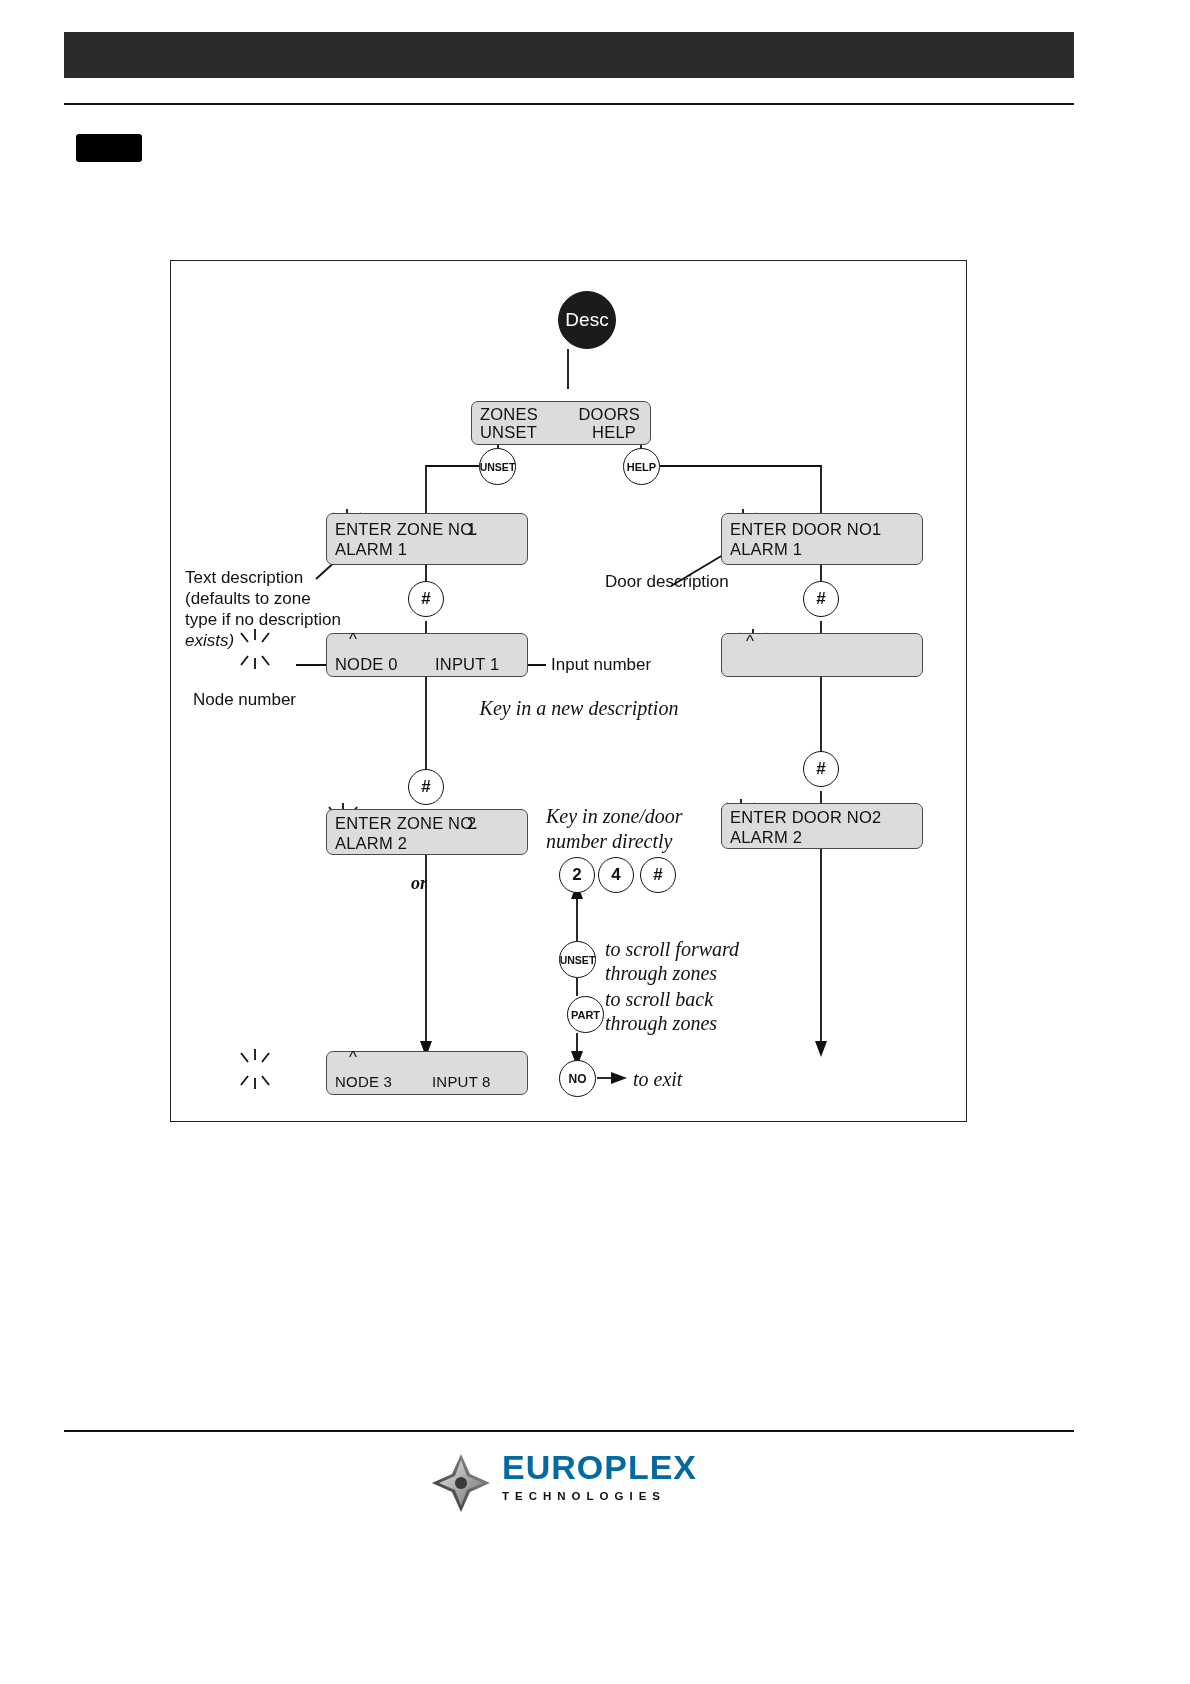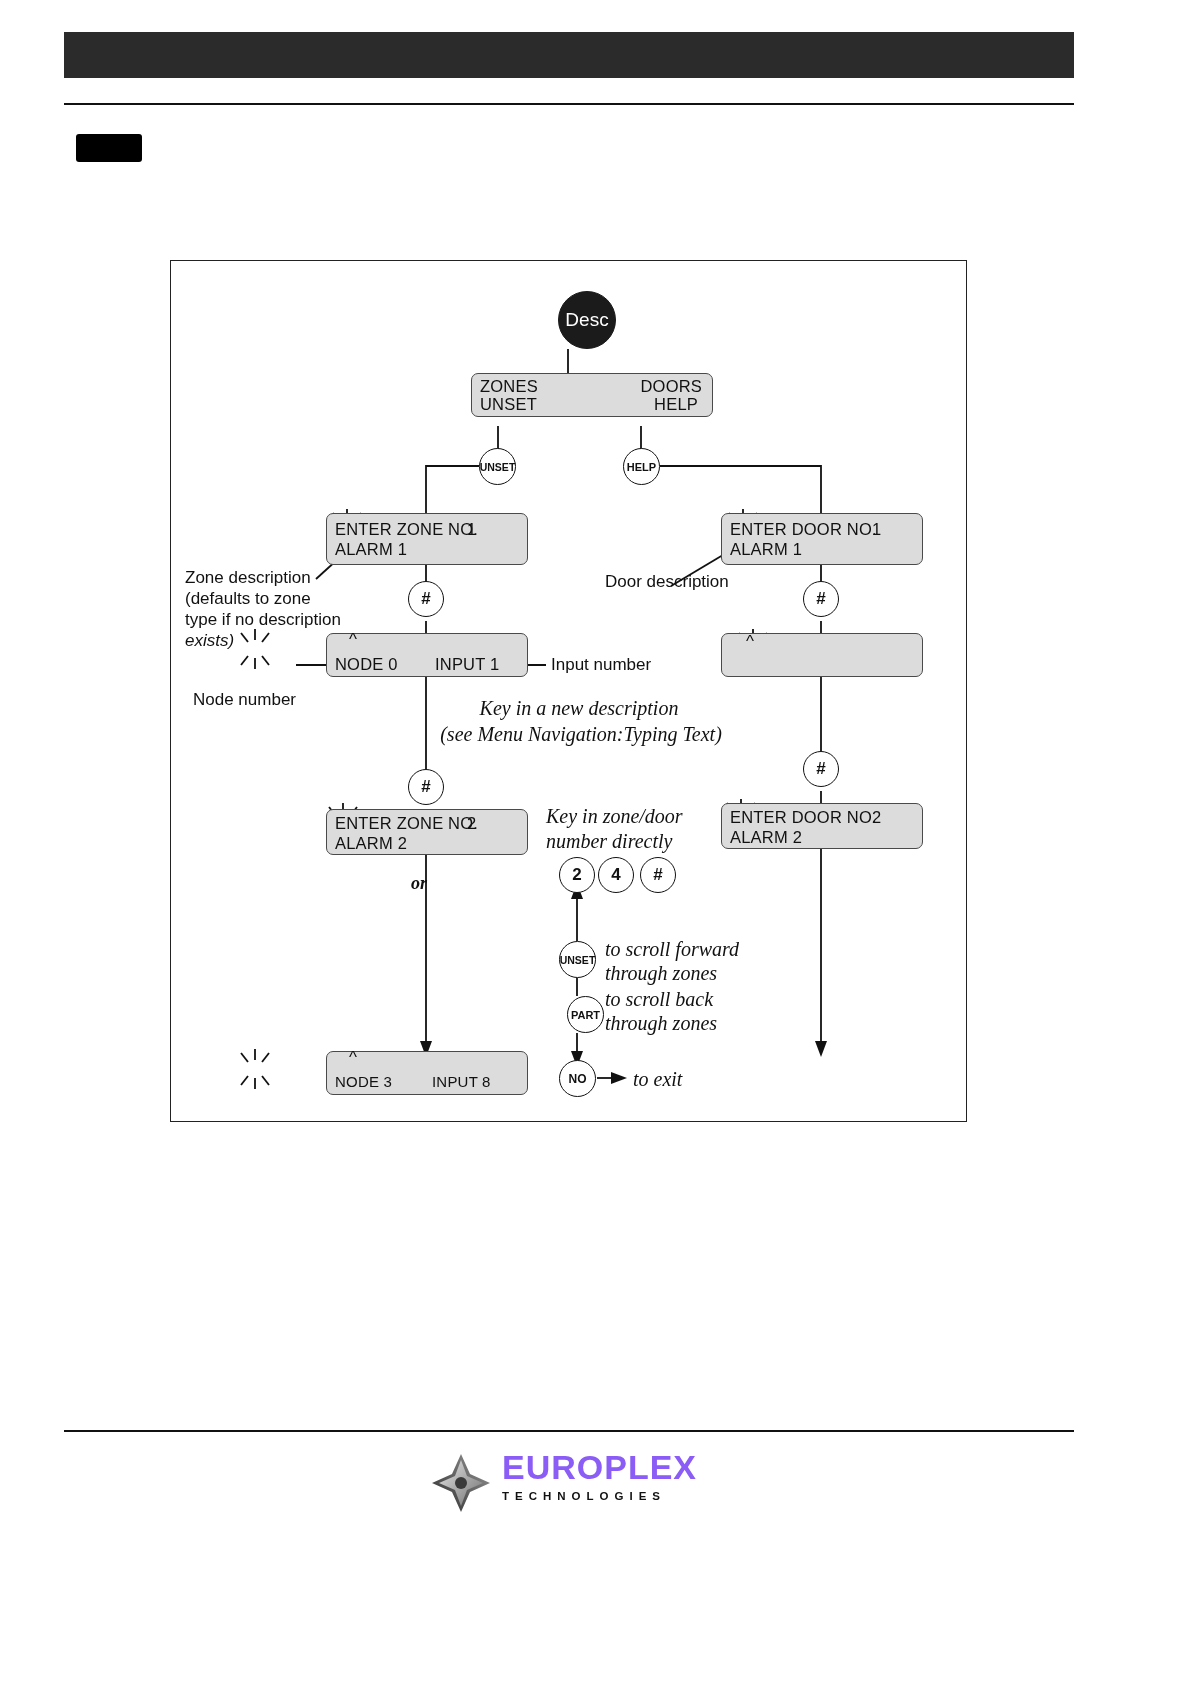--- a/index.html
+++ b/index.html
@@ -13,21 +13,21 @@
   
   #header-bar{left:64px;top:32px;width:1010px;height:46px;background:#2b2b2b;}
   #header-rule{left:64px;top:103px;width:1010px;height:2px;background:#111;}
   #section-tag{left:76px;top:134px;width:66px;height:28px;background:#000;border-radius:3px;}
   #footer-rule{left:64px;top:1430px;width:1010px;height:2px;background:#111;}
 
   
   #footer-logo{left:430px;top:1448px;width:330px;height:70px;}
   .logo-mark{position:absolute;left:0;top:4px;width:62px;height:62px;}
   .logo-text{position:absolute;left:72px;top:2px;}
-  .logo-name{font-family:"Liberation Sans", sans-serif;font-weight:bold;font-size:34px;letter-spacing:1px;color:#8b5cf6;line-height:34px;}
+  .logo-name{font-family:"Liberation Sans", sans-serif;font-weight:bold;font-size:34px;letter-spacing:1px;color:#0369a1;line-height:34px;}
   .logo-sub{font-family:"Liberation Sans", sans-serif;font-weight:bold;font-size:11.5px;letter-spacing:6px;color:#111;margin-top:6px;}
 
   
   #diagram{left:170px;top:260px;width:795px;height:860px;border:1.6px solid #222;background:#fff;}
 
   
   #wires{position:absolute;left:0;top:0;width:795px;height:860px;}
 
   
   .lcd{
@@ -183,21 +183,21 @@
           <line x1="14" y1="-16" x2="7" y2="-7"></line>
         <line x1="-14" y1="16" x2="-7" y2="7"></line>
           <line x1="0" y1="20" x2="0" y2="9"></line>
           <line x1="14" y1="16" x2="7" y2="7"></line>
       </g>
     </g>
   </svg>
 
   <div class="keycap dark" style="left:361px;top:30px;width:58px;height:58px;font-size:19px;margin-left:26px;">Desc</div>
 
-  <div class="lcd" style="left:300px;top:112px;width:242px;height:44px;">
+  <div class="lcd" style="left:300px;top:140px;width:180px;height:44px;">
     <span class="ln" style="left:8px;top:3px;">ZONES</span>
     <span class="ln" style="right:10px;top:3px;">DOORS</span>
     <span class="ln" style="left:8px;top:21px;">UNSET</span>
     <span class="ln" style="right:14px;top:21px;">HELP</span>
   </div>
 
   <div class="keycap" style="left:308px;top:187px;width:37px;height:37px;font-size:10.5px;">UNSET</div>
   <div class="keycap" style="left:452px;top:187px;width:37px;height:37px;font-size:11px;">HELP</div>
 
   <div class="lcd" style="left:155px;top:252px;width:202px;height:52px;">
@@ -244,41 +244,40 @@
 
   <div class="keycap" style="left:632px;top:490px;width:36px;height:36px;font-size:17px;">#</div>
 
   <div class="lcd" style="left:550px;top:542px;width:202px;height:46px;">
     <span class="ln" style="left:8px;top:4px;">ENTER DOOR  NO.</span>
     <span class="ln" style="left:150px;top:4px;">2</span>
     <span class="ln" style="left:8px;top:24px;">ALARM 2</span>
   </div>
 
   <div class="ital" style="left:178px;top:435px;text-align:center;width:460px;">Key in a new description</div>
-  <div class="ital" style="left:150px;top:461px;text-align:center;width:520px;">(see Menu Navigation:Typing Text)</div>
 
   <div class="ital" style="left:375px;top:543px;">Key in zone/door</div>
   <div class="ital" style="left:375px;top:568px;">number directly</div>
 
   <div class="keycap" style="left:388px;top:596px;width:36px;height:36px;font-size:17px;">2</div>
   <div class="keycap" style="left:427px;top:596px;width:36px;height:36px;font-size:17px;">4</div>
   <div class="keycap" style="left:469px;top:596px;width:36px;height:36px;font-size:17px;">#</div>
 
   <div class="keycap" style="left:388px;top:680px;width:37px;height:37px;font-size:10.5px;">UNSET</div>
   <div class="ital" style="left:434px;top:676px;">to scroll forward</div>
   <div class="ital" style="left:434px;top:700px;">through zones</div>
 
   <div class="keycap" style="left:388px;top:735px;width:37px;height:37px;font-size:11px;margin-left:8px;">PART</div>
   <div class="ital" style="left:434px;top:726px;">to scroll back</div>
   <div class="ital" style="left:434px;top:750px;">through zones</div>
 
   <div class="keycap" style="left:388px;top:799px;width:37px;height:37px;font-size:12px;">NO</div>
   <div class="ital" style="left:462px;top:806px;">to exit</div>
 
-  <div class="lbl" style="left:14px;top:306px;">Zone description</div>
+  <div class="lbl" style="left:14px;top:306px;">Text description</div>
   <div class="lbl" style="left:14px;top:327px;">(defaults to zone</div>
   <div class="lbl" style="left:14px;top:348px;">type if no description</div>
   <div class="lbl" style="left:14px;top:369px;font-style:italic;">exists)</div>
 
   <div class="lbl" style="left:22px;top:393px;margin-top:35px;">Node number</div>
   <div class="lbl" style="left:380px;top:393px;">Input number</div>
 
   <div class="lbl" style="left:434px;top:310px;">Door description</div>
 
 </div>

